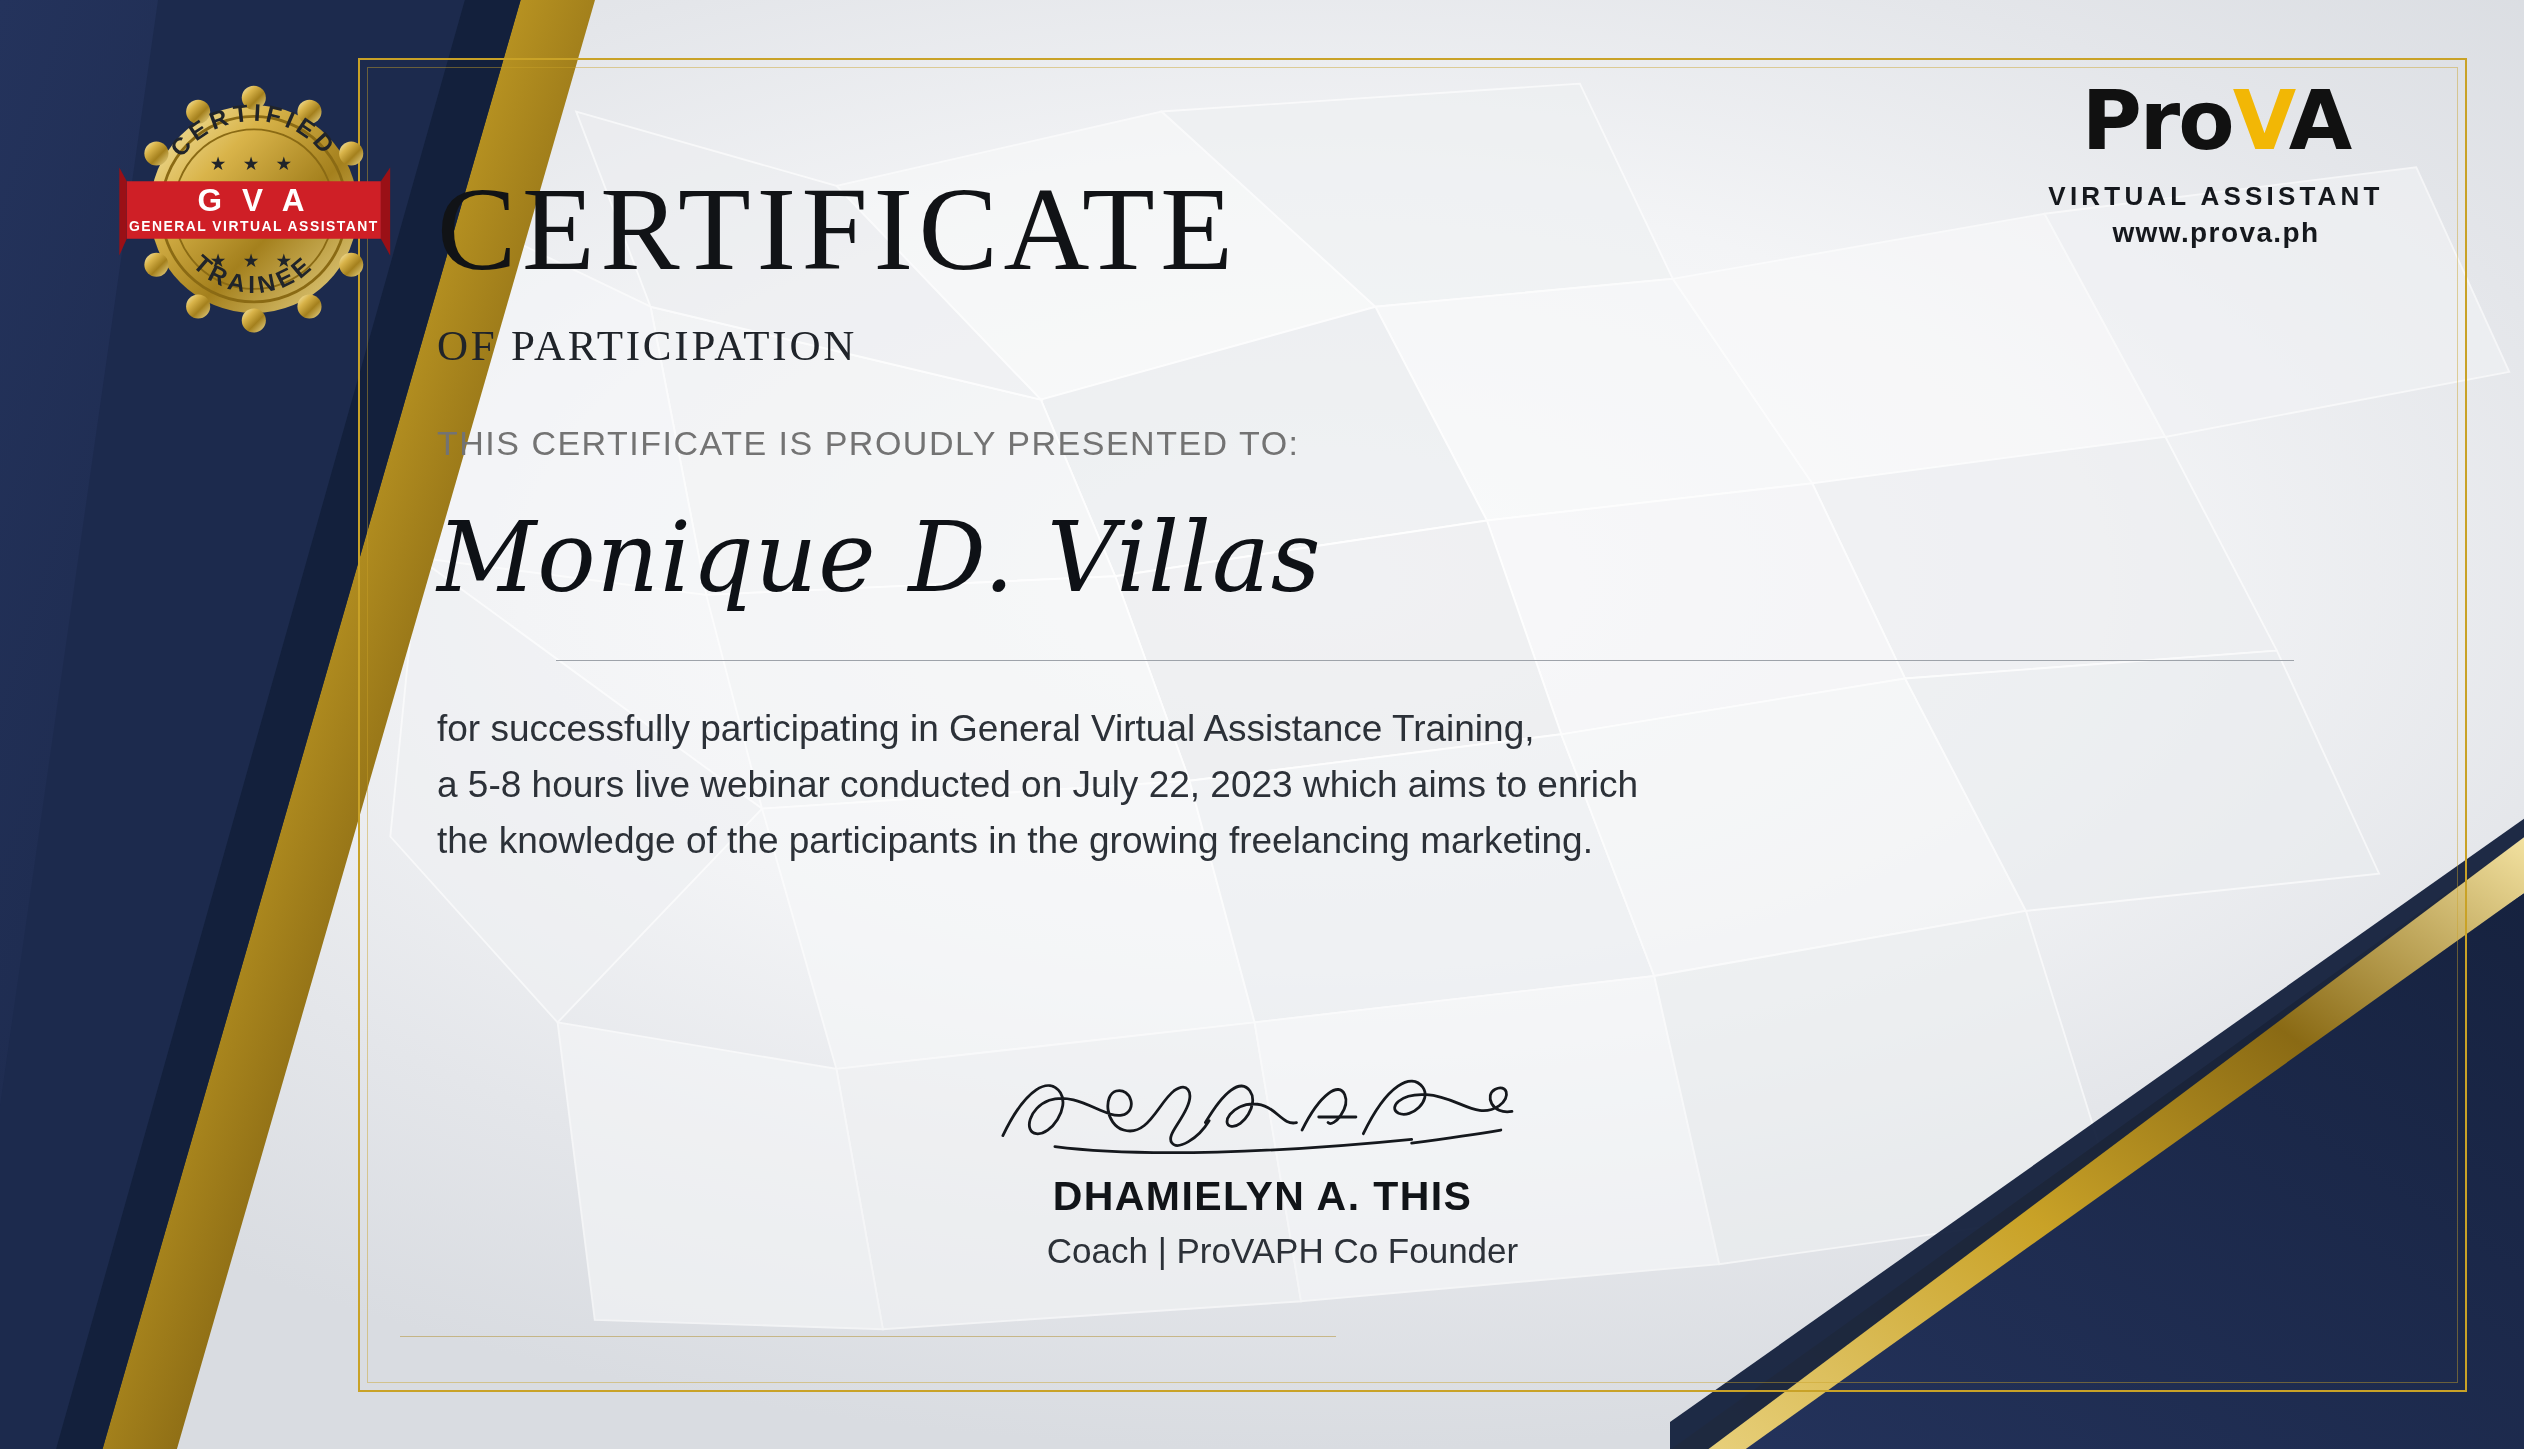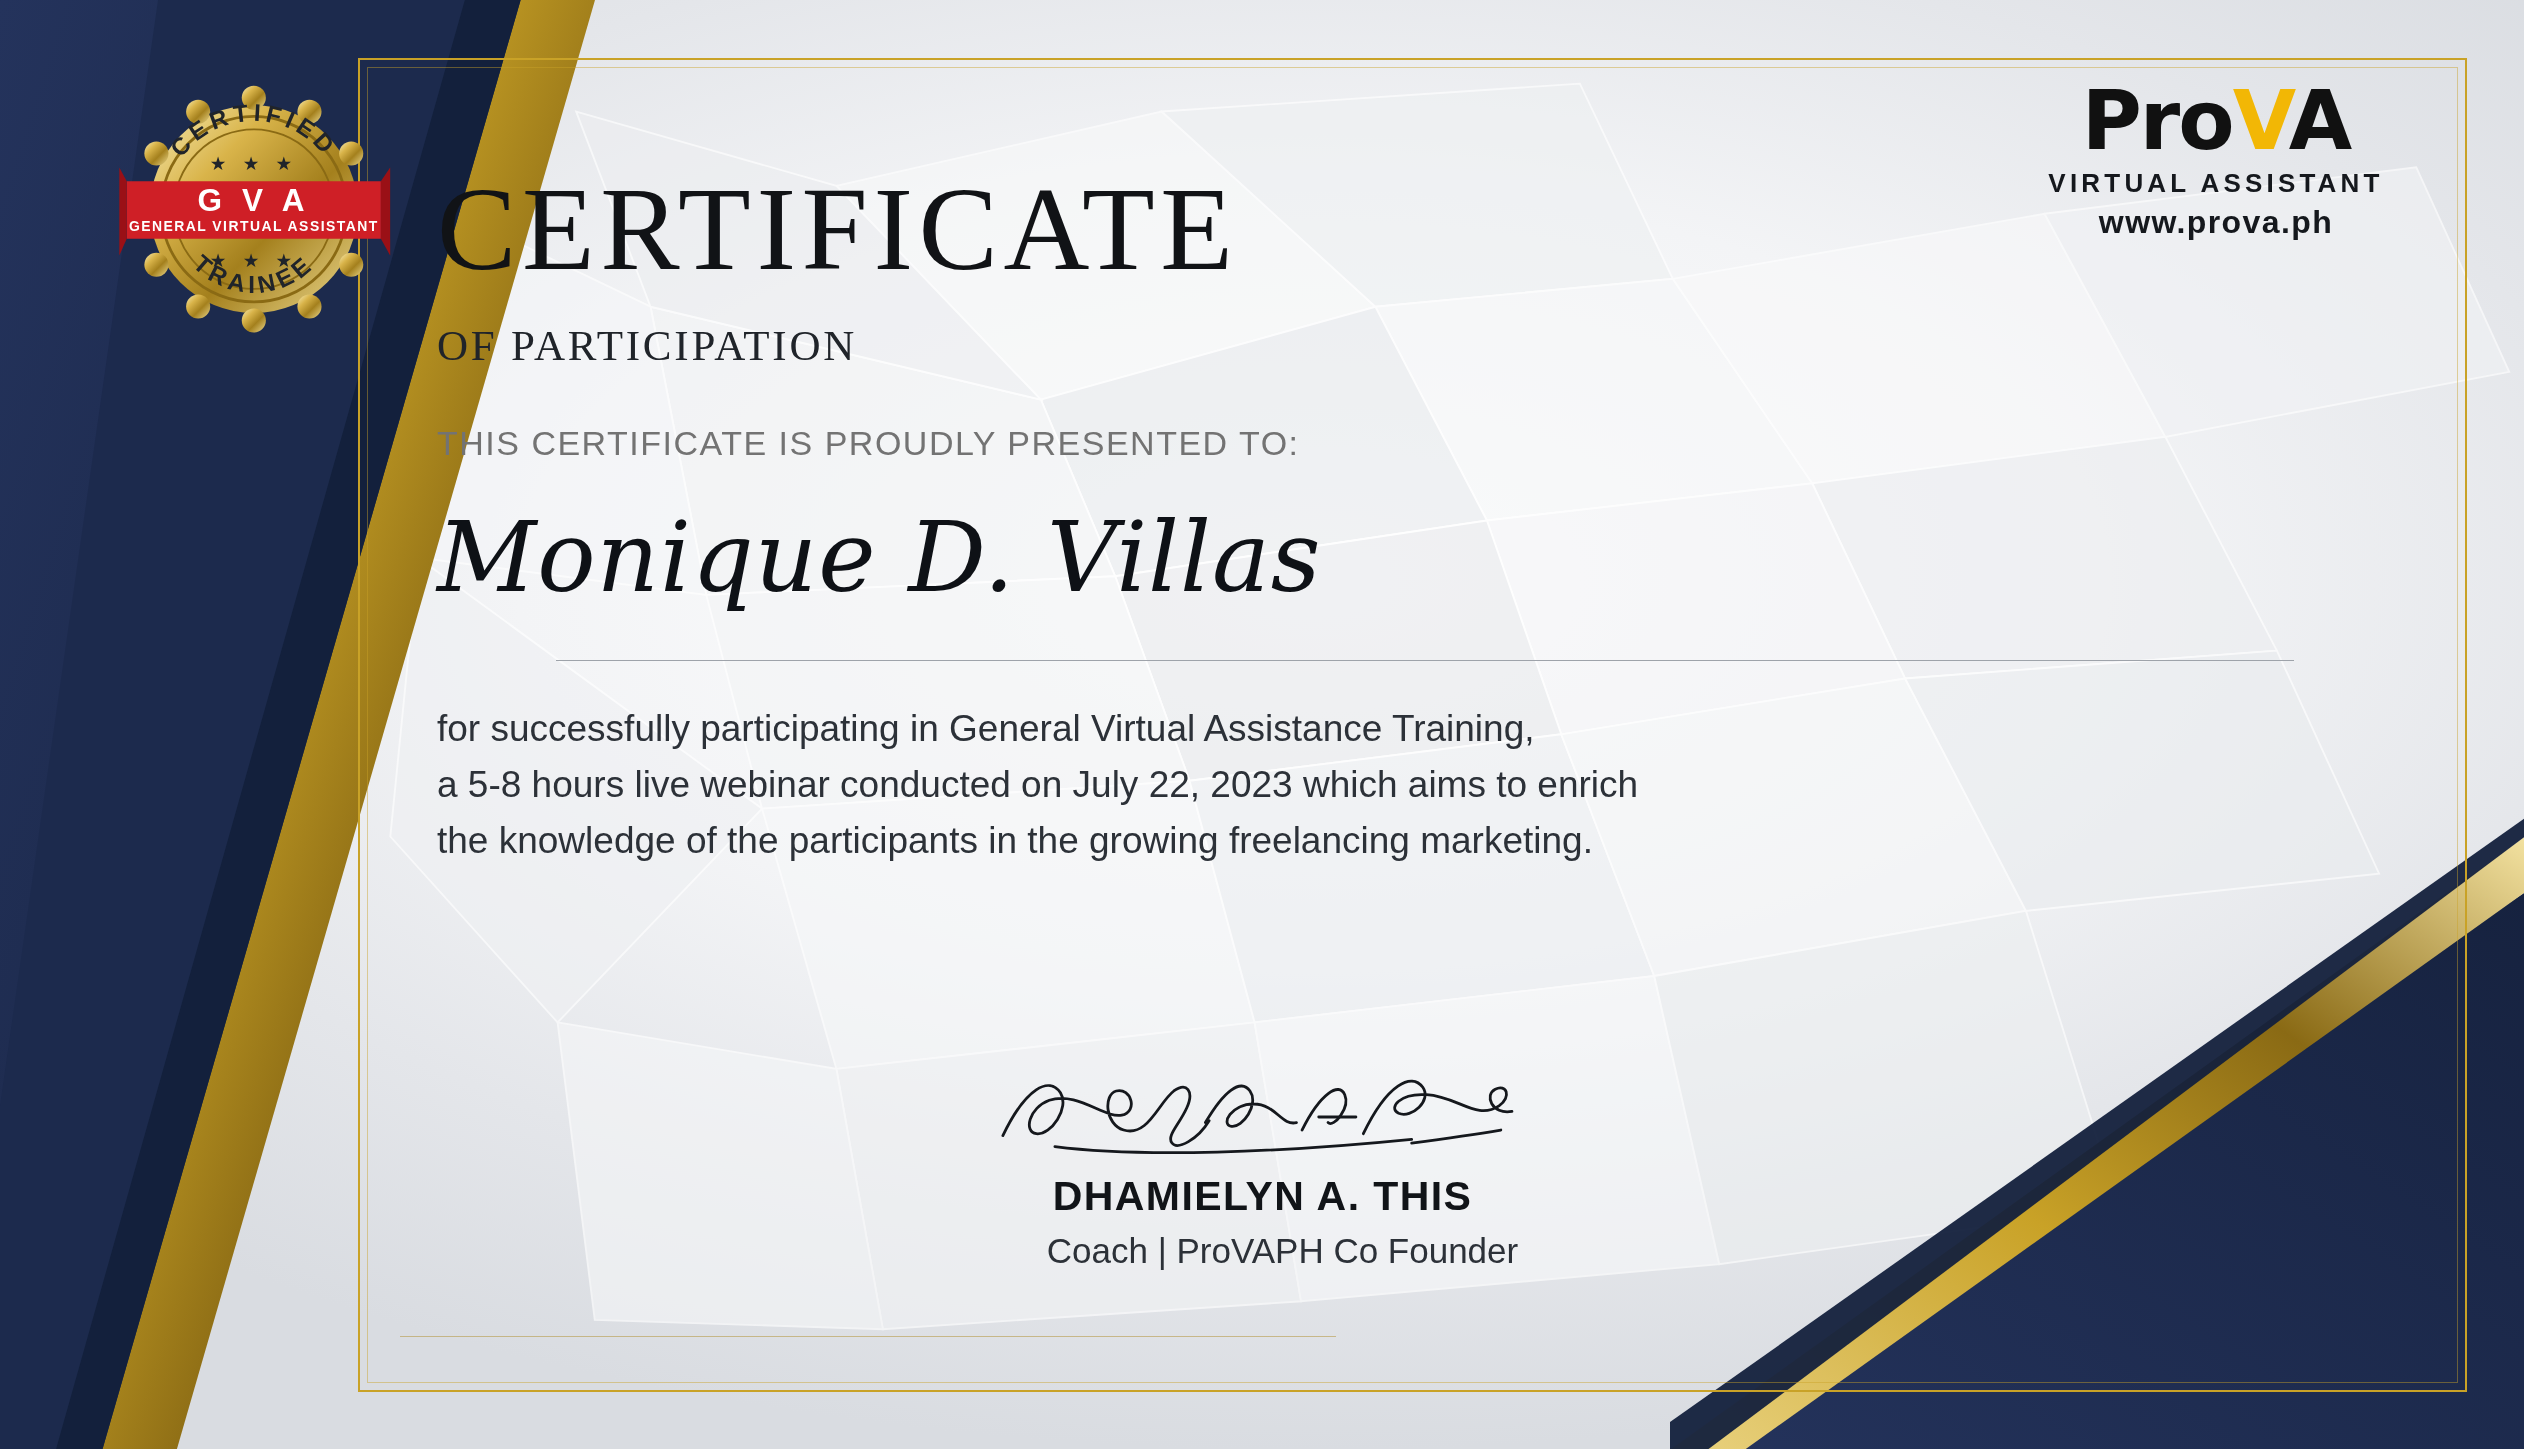--- a/index.html
+++ b/index.html
@@ -87,25 +87,25 @@
     letter-spacing: -1.9px;
     white-space: nowrap;
   }
   .logo-mark .pro { color: #111111; }
   .logo-mark .v { color: #f2b705; }
   .logo-mark .a { color: #111111; }
   .logo-sub1 {
     font-size: 26px;
     letter-spacing: 4.2px;
     font-weight: 700;
-    margin-top: 8px;
+    margin-top: 21px;
     color: #15181d;
   }
   .logo-sub2 {
-    font-size: 32px;
+    font-size: 28px;
     letter-spacing: 1.4px;
     font-weight: 700;
     margin-top: 5.6px;
     color: #15181d;
   }
 
   
   .content {
     position: absolute;
     left: 437px;

